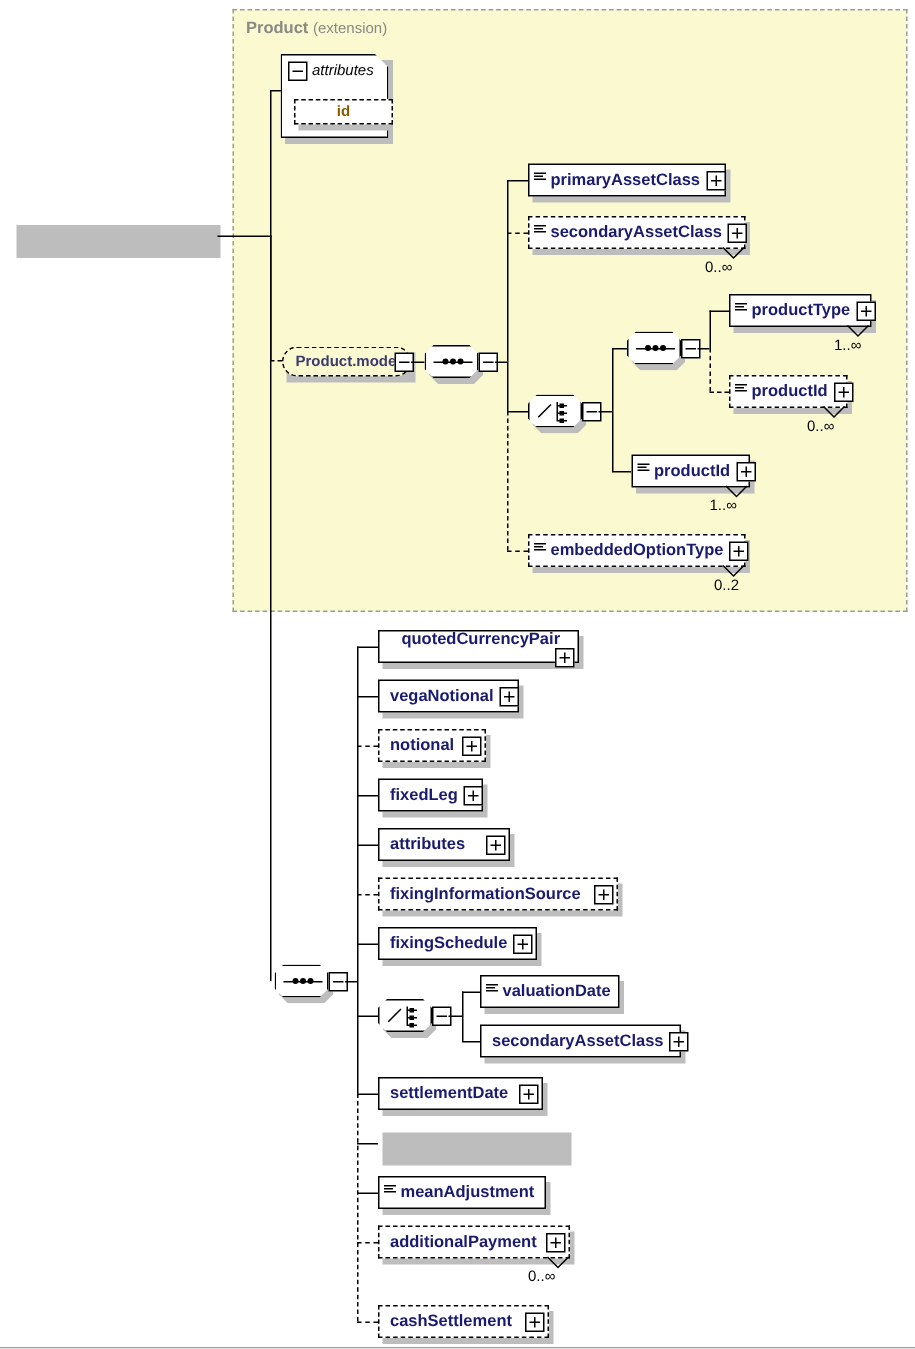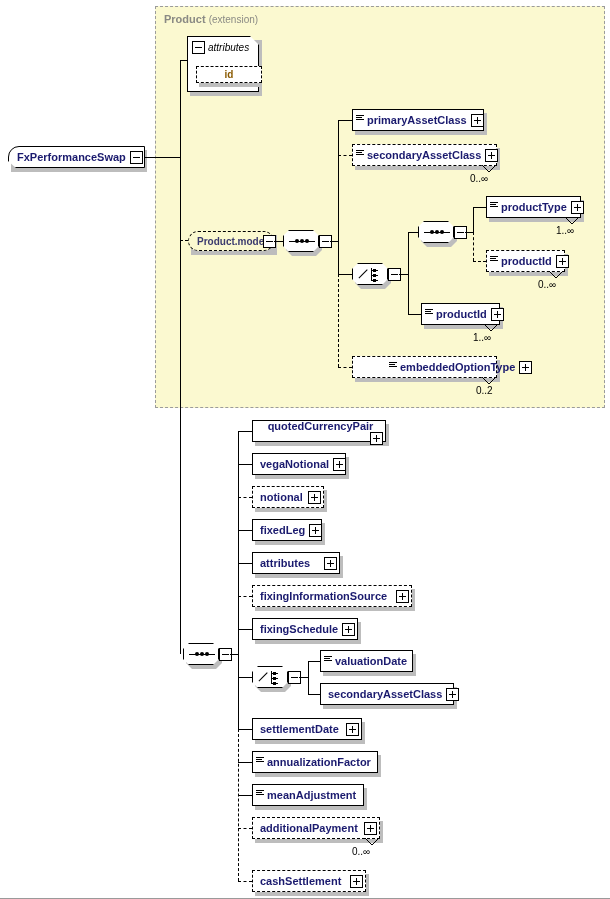--- a/index.html
+++ b/index.html
@@ -197,24 +197,20 @@
 
 <div id="canvas">
 
   <div class="ext-box" style="left:155px;top:6px;width:450px;height:402px;"></div>
   <div class="ext-title" style="left:164px;top:13px;">
     <span>Product</span>
     <span class="sub">(extension)</span>
   </div>
 
   <div class="shadow" style="left:11px;top:150px;width:136px;height:22px;"></div>
-  <div class="root" style="left:8px;top:146px;width:137px;">
-    <span class="lbl">FxPerformanceSwap</span>
-    <span class="exp" style="margin-left:auto;"></span>
-  </div>
 
   <div class="ln h" style="left:145px;top:157px;width:35px;"></div>
   <div class="ln v" style="left:180px;top:60px;height:98px;"></div>
   <div class="ln v" style="left:180px;top:157px;height:83px;"></div>
 
   <div class="ln h" style="left:180px;top:60px;width:10px;"></div>
   <div class="shadow" style="left:190px;top:40px;width:72px;height:56px;"></div>
   <div class="attrbox" style="left:187px;top:36px;width:72px;height:56px;">
     <div class="attrhdr">
       <span class="exp" style="margin:0;"></span>
@@ -353,21 +349,21 @@
     <span class="lbl">productId</span>
     <span class="exp plus" style="margin-left:auto;"></span>
   </div>
   <svg class="hook" width="16" height="10" style="left:483px;top:323px;">
     <path d="M1,1 L8,8 L15,1" fill="none" stroke="#000" stroke-width="1"></path>
   </svg>
   <div class="occ" style="left:473px;top:332px;">1..∞</div>
 
   <div class="dln h" style="left:338px;top:367px;width:14px;"></div>
   <div class="shadow" style="left:355px;top:360px;width:145px;height:22px;"></div>
-  <div class="node opt" style="left:352px;top:356px;width:145px;padding-left:33px;">
+  <div class="node opt" style="left:352px;top:356px;width:145px;">
     <span class="eicon">
         <i></i>
         <i></i>
         <i></i>
       </span>
     <span class="lbl">embeddedOptionType</span>
     <span class="exp plus" style="margin-left:auto;"></span>
   </div>
   <svg class="hook" width="16" height="10" style="left:481px;top:376px;">
     <path d="M1,1 L8,8 L15,1" fill="none" stroke="#000" stroke-width="1"></path>
@@ -477,28 +473,20 @@
 
   <div class="ln h" style="left:238px;top:729px;width:14px;"></div>
   <div class="shadow" style="left:255px;top:722px;width:110px;height:22px;"></div>
   <div class="node" style="left:252px;top:718px;width:110px;">
     <span class="lbl" style="padding-left:7px;">settlementDate</span>
     <span class="exp plus" style="margin-left:auto;"></span>
   </div>
 
   <div class="ln h" style="left:238px;top:762px;width:14px;"></div>
   <div class="shadow" style="left:255px;top:755px;width:126px;height:22px;"></div>
-  <div class="node" style="left:252px;top:751px;width:126px;">
-    <span class="eicon">
-        <i></i>
-        <i></i>
-        <i></i>
-      </span>
-    <span class="lbl">annualizationFactor</span>
-  </div>
 
   <div class="ln h" style="left:238px;top:795px;width:14px;"></div>
   <div class="shadow" style="left:255px;top:788px;width:112px;height:22px;"></div>
   <div class="node" style="left:252px;top:784px;width:112px;">
     <span class="eicon">
         <i></i>
         <i></i>
         <i></i>
       </span>
     <span class="lbl">meanAdjustment</span>

